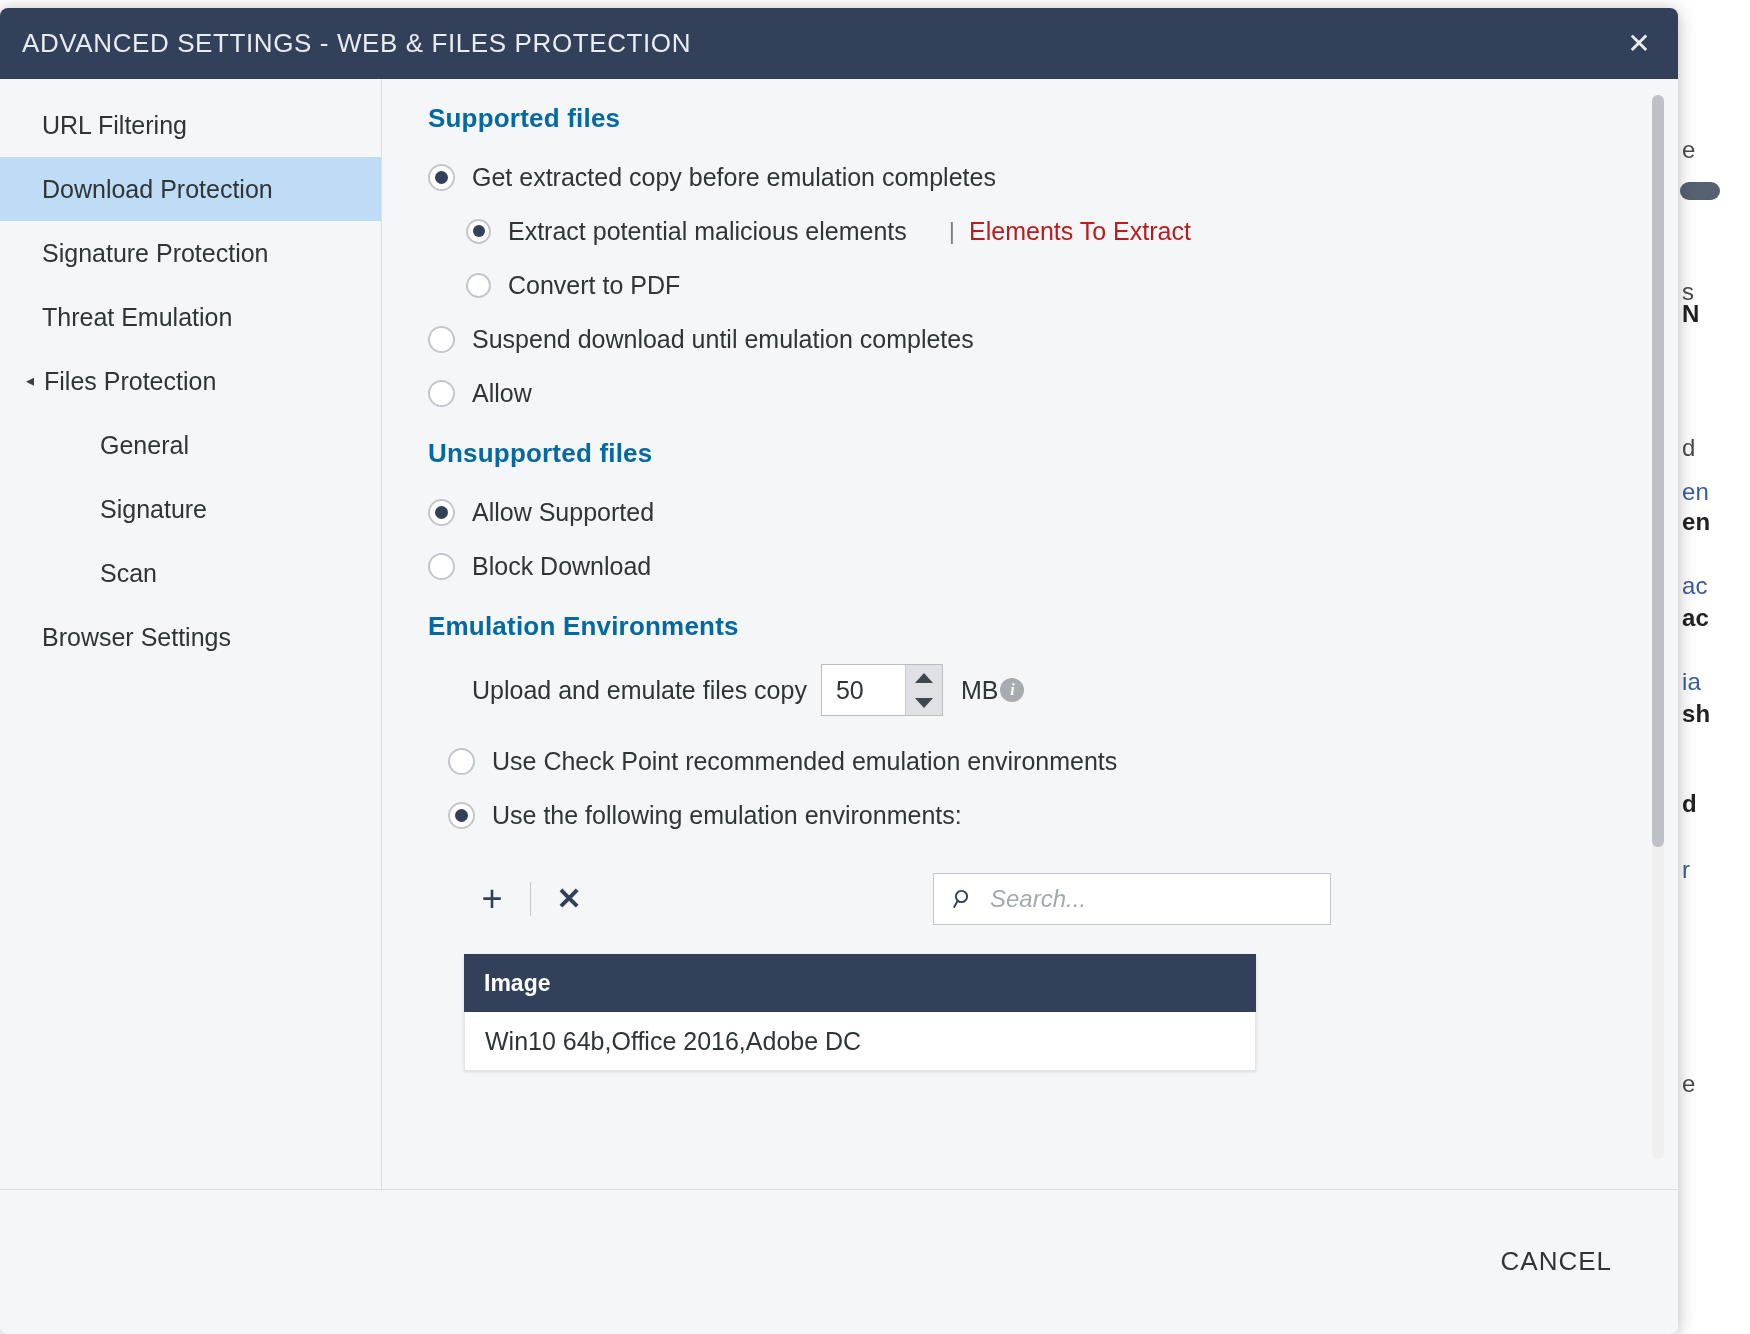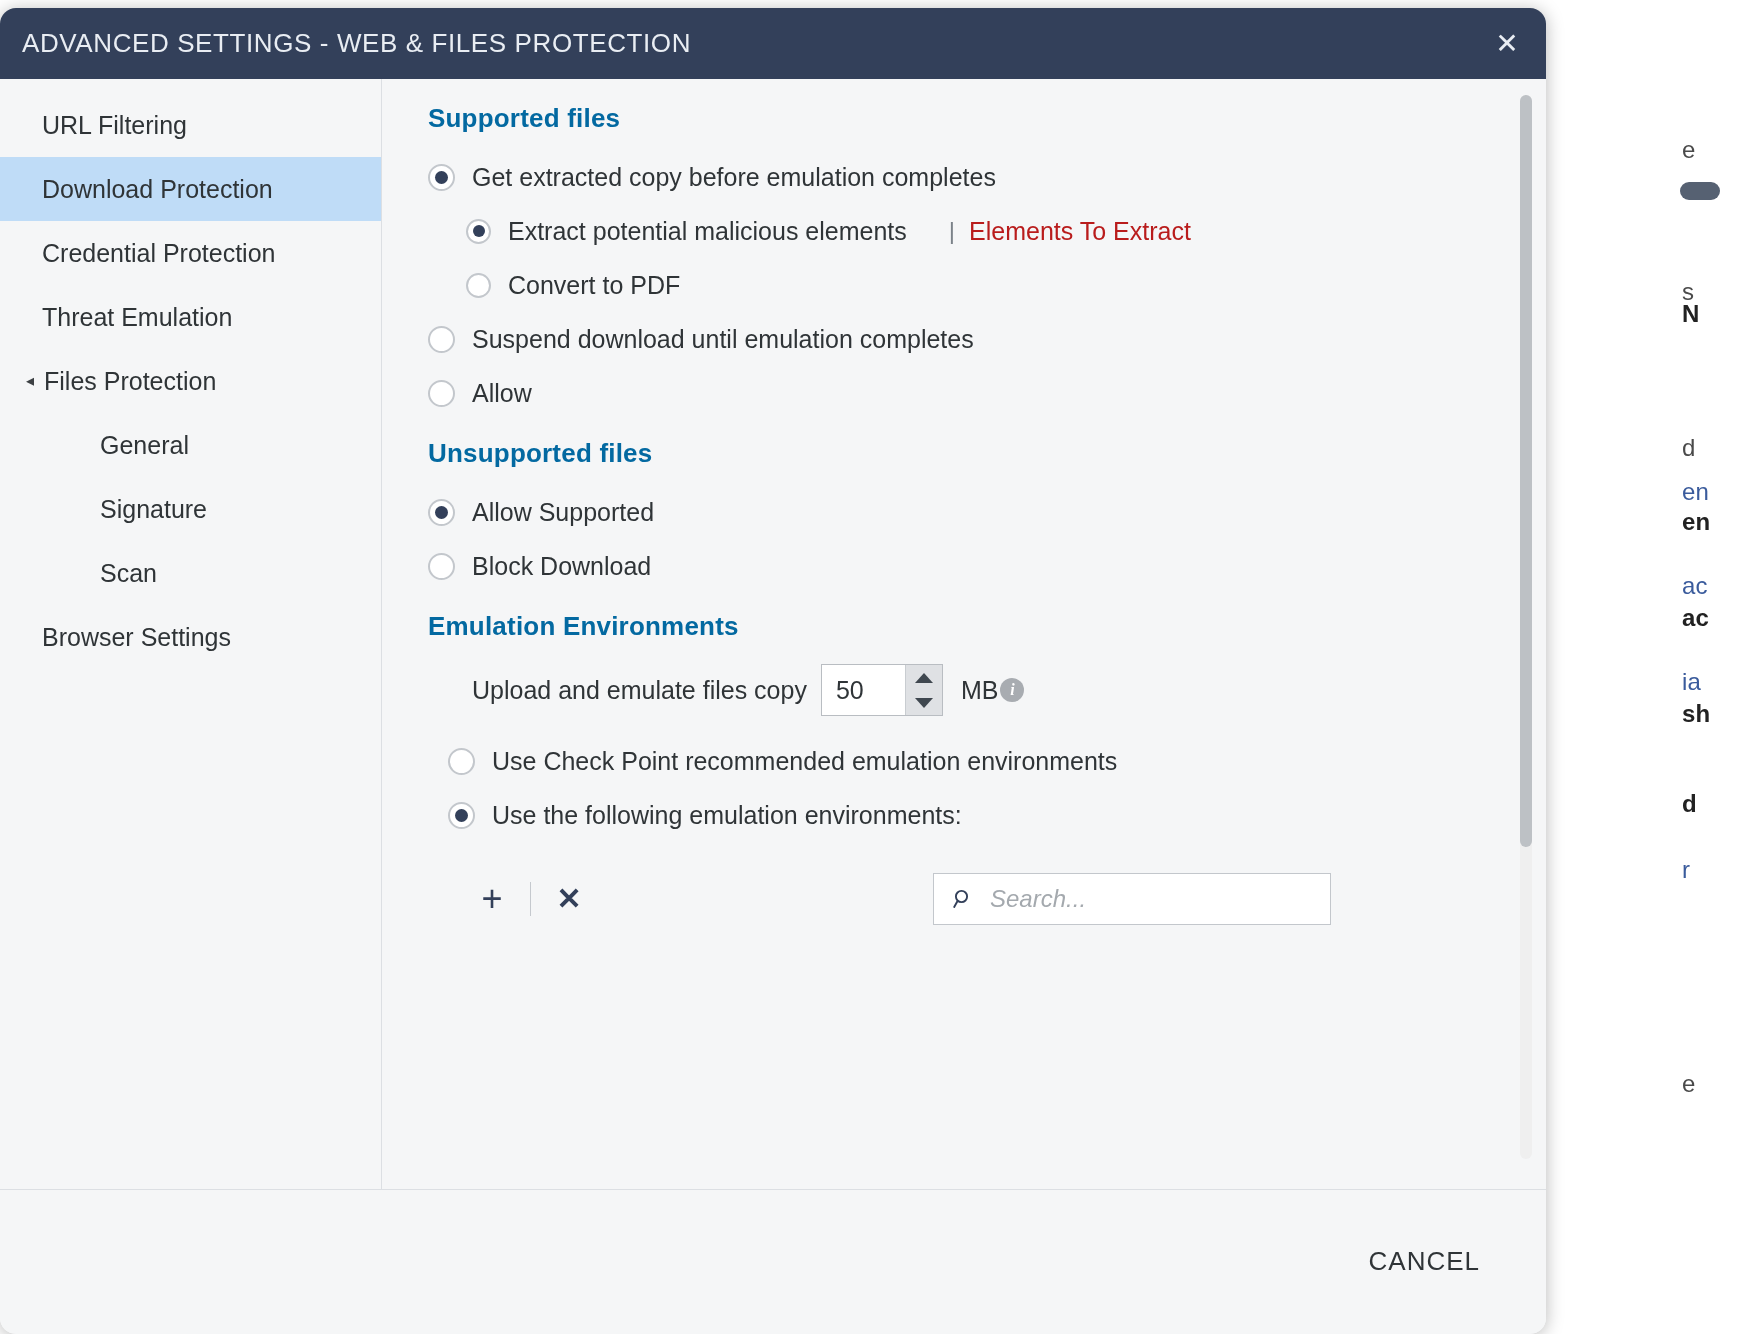--- a/index.html
+++ b/index.html
@@ -52,24 +52,24 @@
     width: 40px; height: 18px;
     border-radius: 9px;
     background: #566172;
   }
 
   
   .modal {
     position: absolute;
     left: 0;
     top: 8px;
-    width: 1546px;
+    width: 1678px;
     height: 1326px;
     background: #f5f6f7;
-    border-radius: 16px;
+    border-radius: 8px;
     box-shadow: 0 2px 18px rgba(0,0,0,0.28);
     overflow: hidden;
   }
 
   .titlebar {
     position: relative;
     height: 71px;
     background: #33405a;
     display: flex;
     align-items: center;
@@ -455,21 +455,21 @@
     <div class="body">
 
       <div class="sidebar" id="sidebar">
           <div class="nav-item l1">
             <span>URL Filtering</span>
           </div>
           <div class="nav-item l1 selected">
             <span>Download Protection</span>
           </div>
           <div class="nav-item l1">
-            <span>Credential Protection</span>
+            <span>Signature Protection</span>
           </div>
           <div class="nav-item l1">
             <span>Threat Emulation</span>
           </div>
           <div class="nav-item group">
             <span class="nav-arrow">◂</span>
             <span>Files Protection</span>
           </div>
           <div class="nav-item l2">
             <span>General</span>
@@ -569,20 +569,28 @@
               <span class="search-icon">
                 <svg width="22" height="22" viewBox="0 0 22 22" aria-hidden="true">
                   <circle cx="9.5" cy="8.5" r="5.6" fill="none" stroke="#33405a" stroke-width="1.9"></circle>
                   <line x1="5.4" y1="13.2" x2="2.2" y2="19" stroke="#33405a" stroke-width="1.9" stroke-linecap="round"></line>
                 </svg>
               </span>
               <input class="search-input" type="text" placeholder="Search..." style="">
             </div>
           </div>
 
+          <div class="table">
+            <div class="thead">
+              <span>Image</span>
+            </div>
+            <div class="trow">
+              <span>Win10 64b,Office 2016,Adobe DC</span>
+            </div>
+          </div>
 
         </div>
 
         <div class="scrollbar-track">
           <div class="scrollbar-thumb"></div>
         </div>
       </div>
     </div>
 
     <div class="footer">

